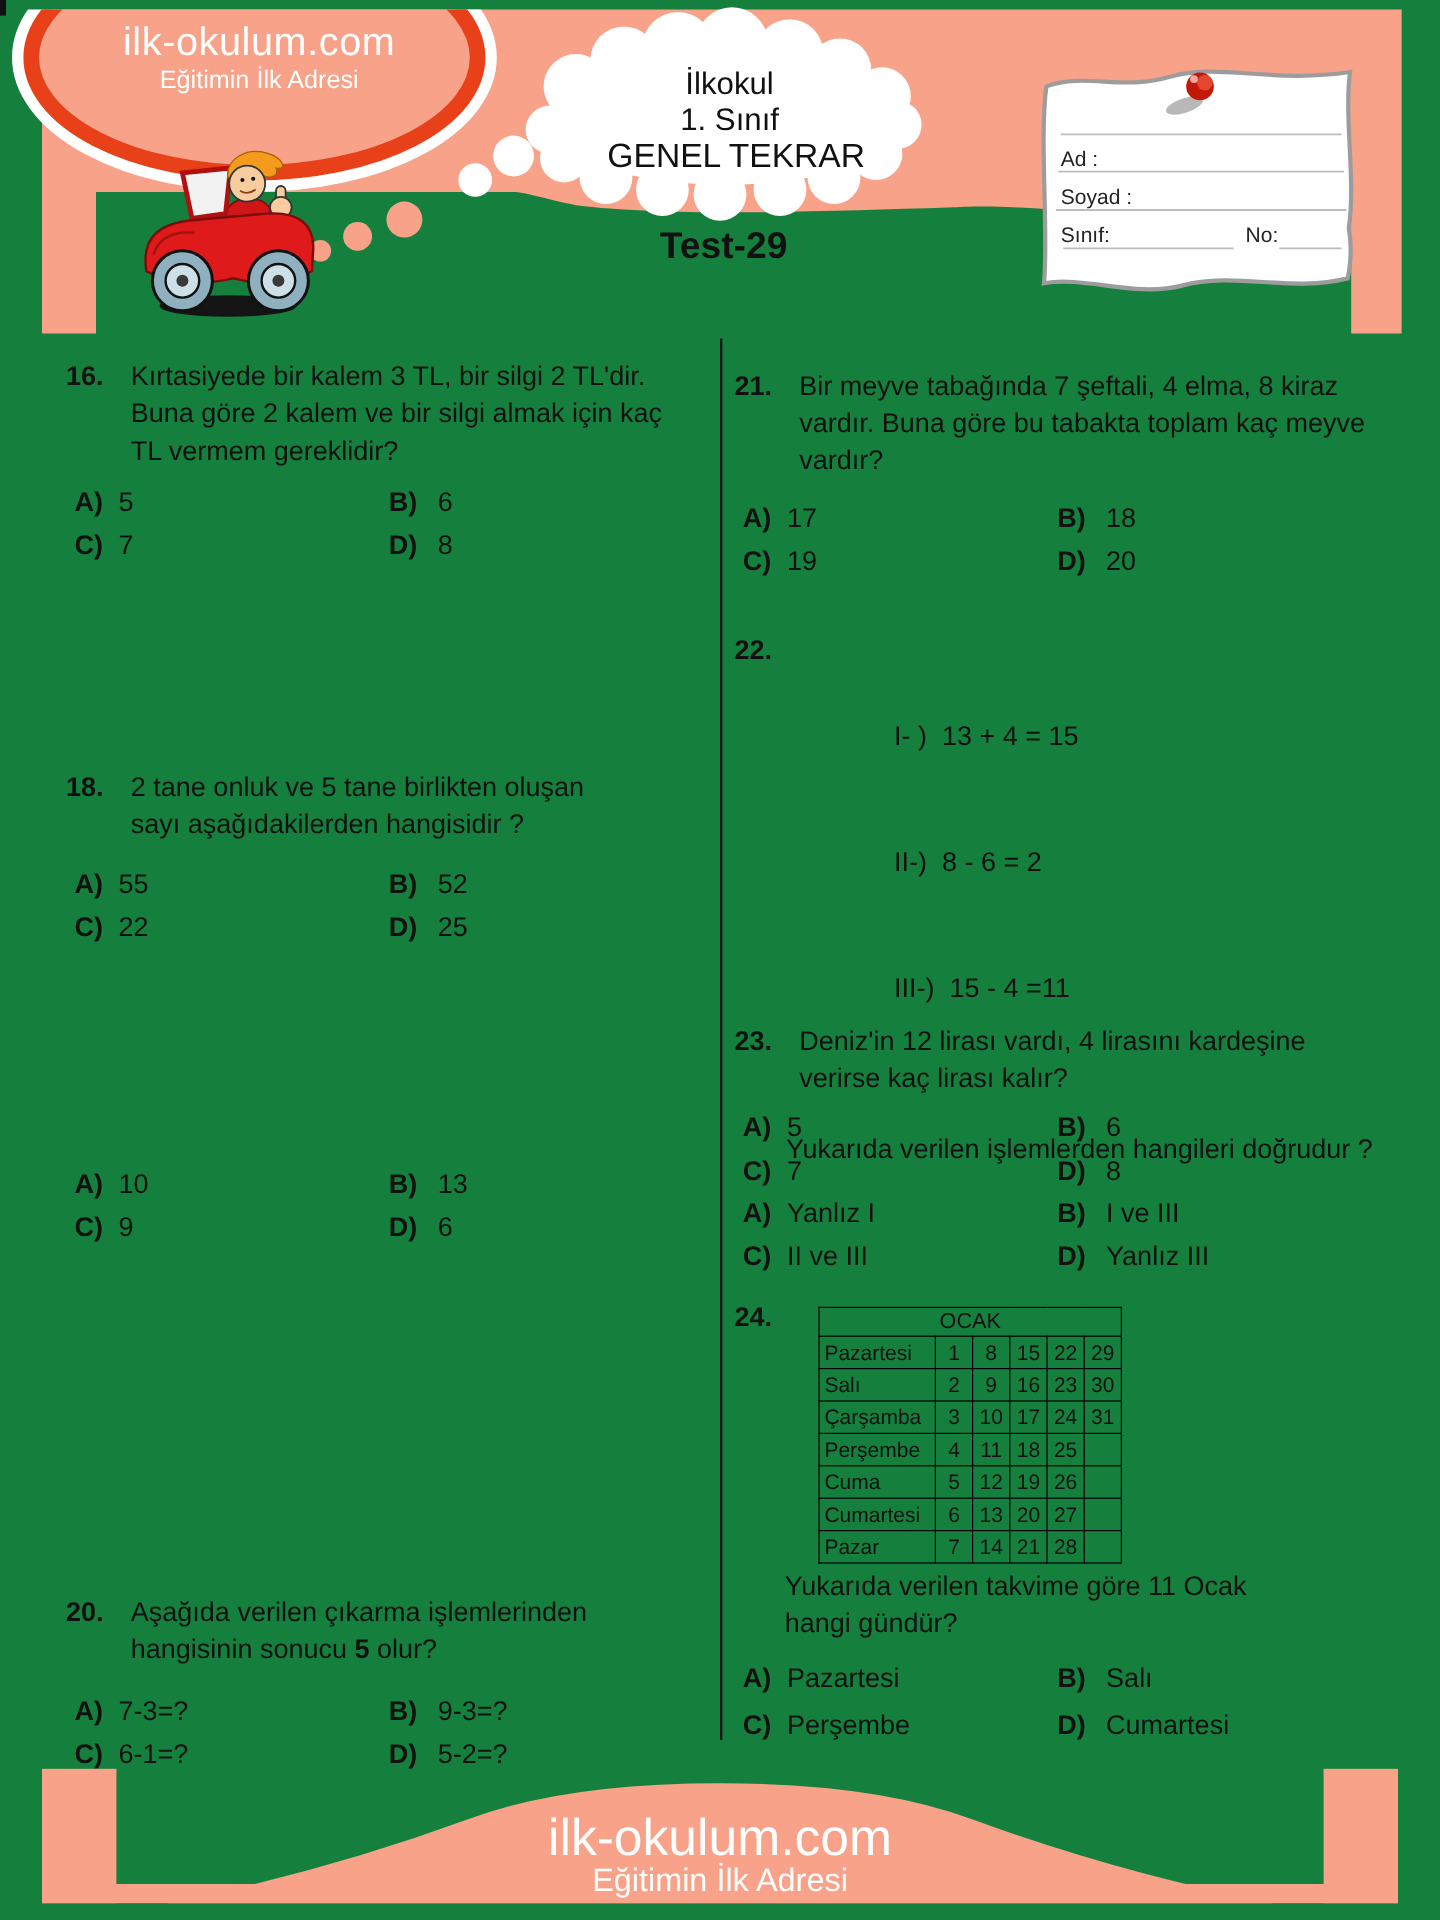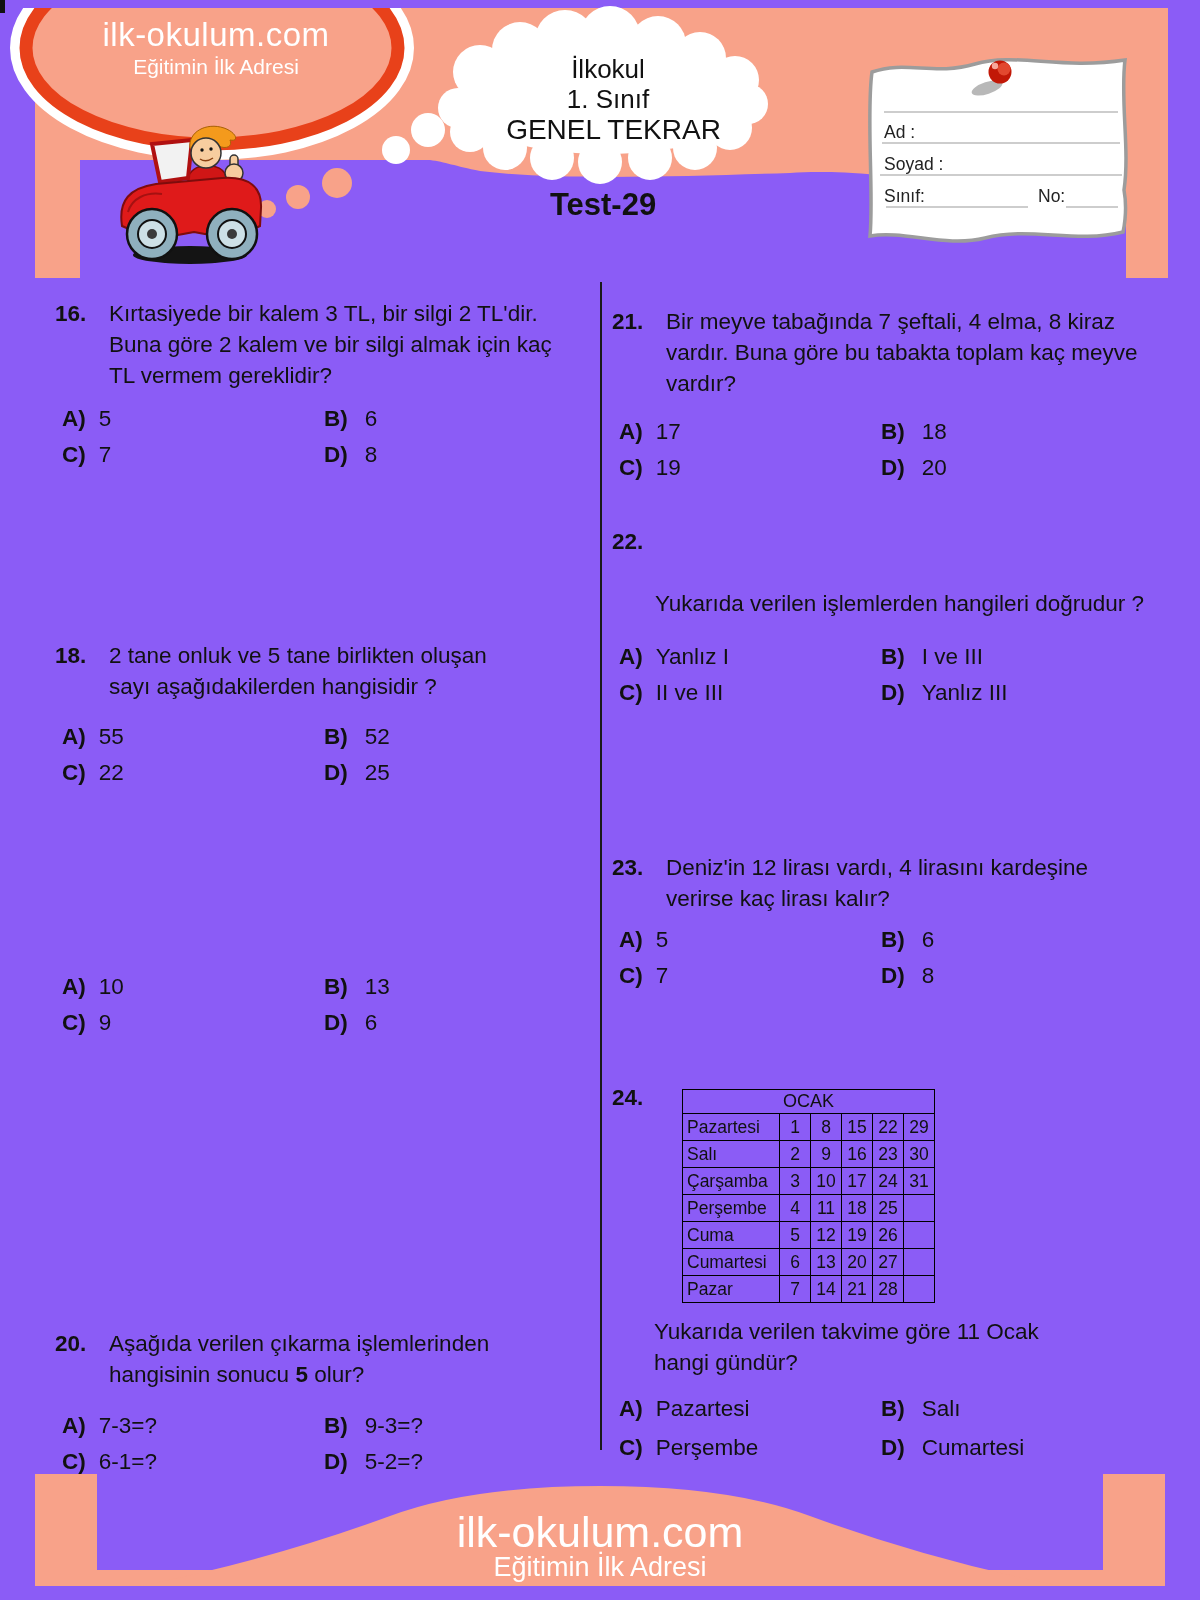--- a/index.html
+++ b/index.html
@@ -1,21 +1,21 @@
 <!DOCTYPE html>
 <html style="--salmon: #F8A289; --accent: #E8411A; --pin: #C21807;"><head>
 <meta charset="utf-8">
 <style>
   :root{
     --salmon:#F8A289;
     --accent:#E8411A;
     --pin:#C21807;
   }
   html,body{margin:0;padding:0;background:#fff;}
-  .page{position:relative;width:1200px;height:1600px;background:#8b5cf6;overflow:hidden;
+  .page{position:relative;width:1200px;height:1600px;background:#15803d;overflow:hidden;
         font-family:"Liberation Sans",sans-serif;color:#111;}
   .abs{position:absolute;}
   svg{display:block;}
   .f-salmon{fill:var(--salmon);}
   .s-accent{stroke:var(--accent);}
 
   
   .logo-site{left:28px;top:16px;width:376px;text-align:center;color:#fff;font-size:33px;letter-spacing:.5px;}
   .logo-tag{left:28px;top:55px;width:376px;text-align:center;color:#fff;font-size:21px;}
   .cloud-txt{left:450px;top:54px;width:316px;text-align:center;color:#111;}
@@ -25,21 +25,21 @@
   .nb-label{font-size:17.5px;color:#222;}
 
   
   .q{position:absolute;}
   .q-head{display:flex;align-items:flex-start;}
   .q-num{font-weight:700;font-size:22.5px;line-height:31px;width:38px;flex:none;}
   .q-text{font-size:22.5px;line-height:31px;white-space:pre-line;margin-left:16px;}
   .items{font-size:22.5px;line-height:35px;margin-left:95px;white-space:pre;}
   .sub-q{font-size:22.5px;line-height:31px;white-space:pre-line;}
   .q22-q{margin-top:31px;margin-left:43px;}
-  .q24-q{margin-top:13px;margin-left:4px;}
+  .q24-q{margin-top:3px;margin-left:4px;}
   .opts{padding-left:7px;margin-top:16px;}
   .opt-row{display:flex;margin-bottom:6px;}
   .opt{display:flex;font-size:22.5px;line-height:30px;}
   .opt-row .opt:first-child{width:262px;}
   .L{font-weight:700;margin-right:13px;}
   .opt-row .opt:last-child .L{margin-right:17px;}
 
   
   .cal{border-collapse:collapse;margin-left:32px;margin-top:7px;}
   .cal td{border:1.6px solid #000;font-size:17.5px;height:26px;padding:0 4px;}
@@ -313,20 +313,25 @@
             <span class="L">D)</span>
             <span class="V">20</span>
           </div>
       </div>
     </div>
   </div>
 
   <div class="q" style="left:612px;top:526px;width:556px">
     <div class="q-head">
       <span class="q-num">22.</span>
+      <div class="items">
+        <div>I- )  13 + 4 = 15</div>
+        <div>II-)  8 - 6 = 2</div>
+        <div>III-)  15 - 4 =11</div>
+      </div>
     </div>
     <div class="sub-q q22-q">Yukarıda verilen işlemlerden hangileri doğrudur ?</div>
     <div class="opts" style="margin-top:23px">
       <div class="opt-row">
         <div class="opt">
             <span class="L">A)</span>
             <span class="V">Yanlız I</span>
           </div>
         <div class="opt">
             <span class="L">B)</span>

